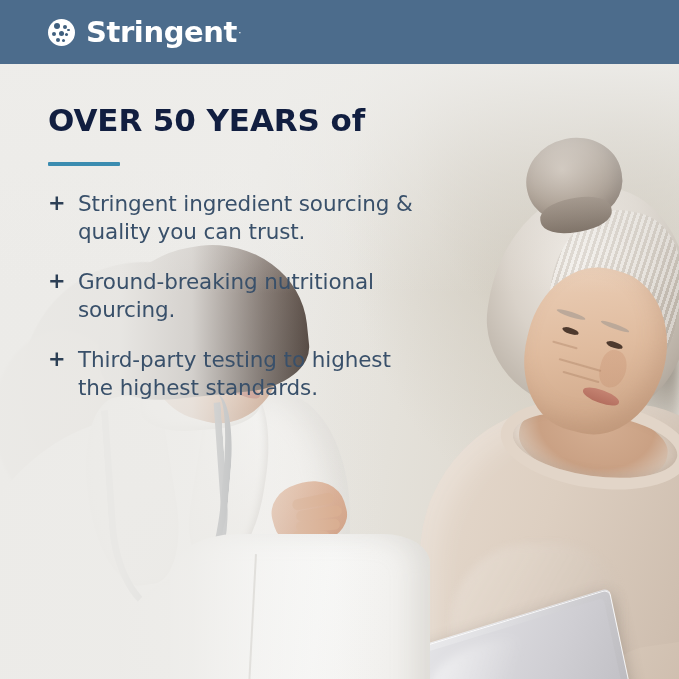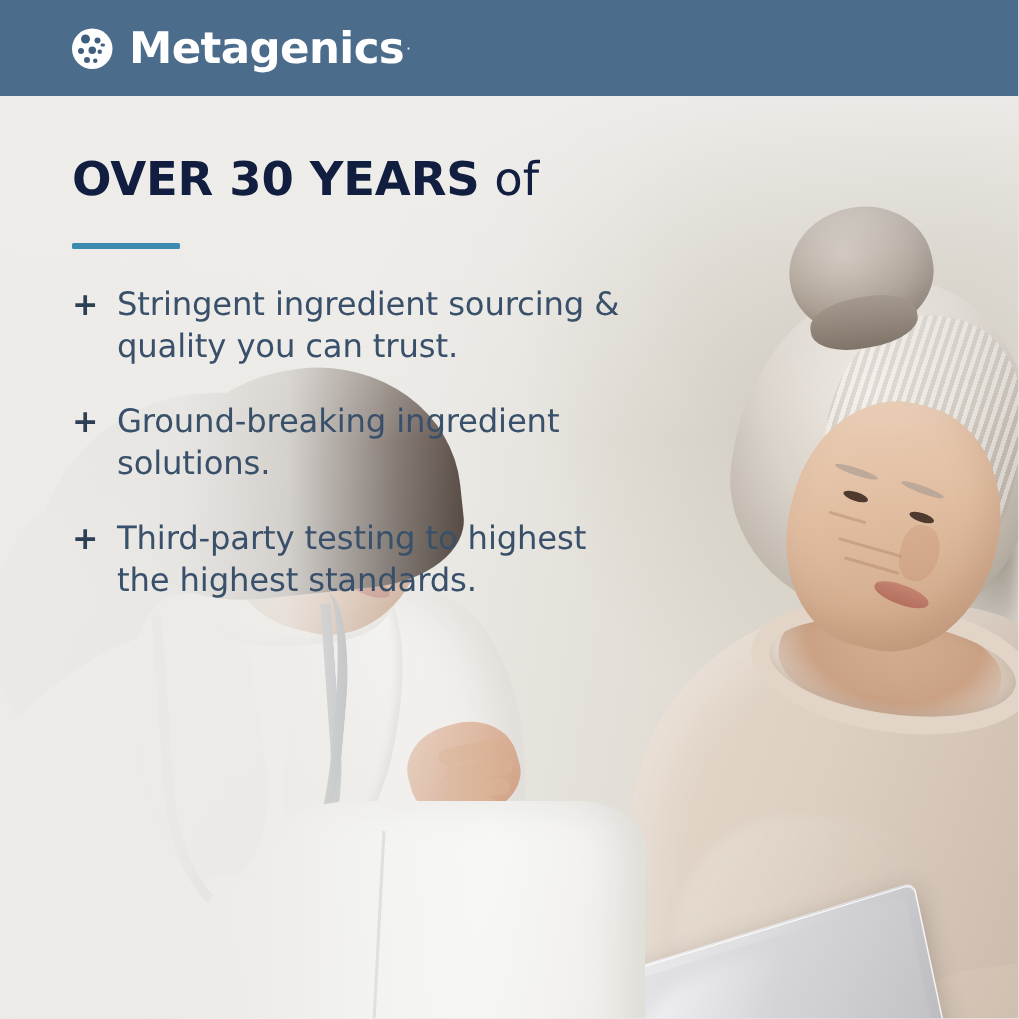--- a/index.html
+++ b/index.html
@@ -378,21 +378,21 @@
 
   
   .content{ position:absolute; left:48px; top:100px; width:380px; }
 
   .headline{
     font-size:31px; line-height:1.30; color:#111e40;
     font-family:"DejaVu Sans", sans-serif;
     letter-spacing:-.1px;
   }
   .headline .hl-strong{ font-weight:bold; }
-  .headline .hl-light{ font-weight:normal; }
+  .headline .hl-light{ font-weight:bold; }
   .headline .hl-line2{ display:block; font-weight:normal; }
 
   .divider{
     width:72px; height:4px; background:#3b8cb0;
     margin-top:22px; margin-bottom:24px; border-radius:1px;
   }
 
   .bullets{ list-style:none; }
   .bullet{
     display:flex; align-items:flex-start;
@@ -499,41 +499,41 @@
       <span class="logo-mark">
         <i class="lm1"></i>
           <i class="lm2"></i>
           <i class="lm3"></i>
           <i class="lm4"></i>
         <i class="lm5"></i>
           <i class="lm6"></i>
           <i class="lm7"></i>
           <i class="lm8"></i>
       </span>
-      <span class="logo-text">Metagenics</span>
+      <span class="logo-text">Stringent</span>
       <span class="logo-reg">·</span>
     </div>
   </div>
 
   <div class="content">
 
     <div class="headline">
-      <span class="hl-strong">OVER 30 YEARS</span><span class="hl-light"> of</span>
+      <span class="hl-strong">OVER 50 YEARS</span><span class="hl-light"> of</span>
     </div>
 
     <div class="divider"></div>
 
     <ul class="bullets">
       <li class="bullet">
         <span class="bullet-mark">+</span>
         <span class="bullet-text">Stringent ingredient sourcing &amp; quality you can trust.</span>
       </li>
       <li class="bullet">
         <span class="bullet-mark">+</span>
-        <span class="bullet-text">Ground-breaking ingredient solutions.</span>
+        <span class="bullet-text">Ground-breaking nutritional sourcing.</span>
       </li>
       <li class="bullet">
         <span class="bullet-mark">+</span>
         <span class="bullet-text">Third-party testing to highest the highest standards.</span>
       </li>
     </ul>
 
   </div>
 
 </div>

